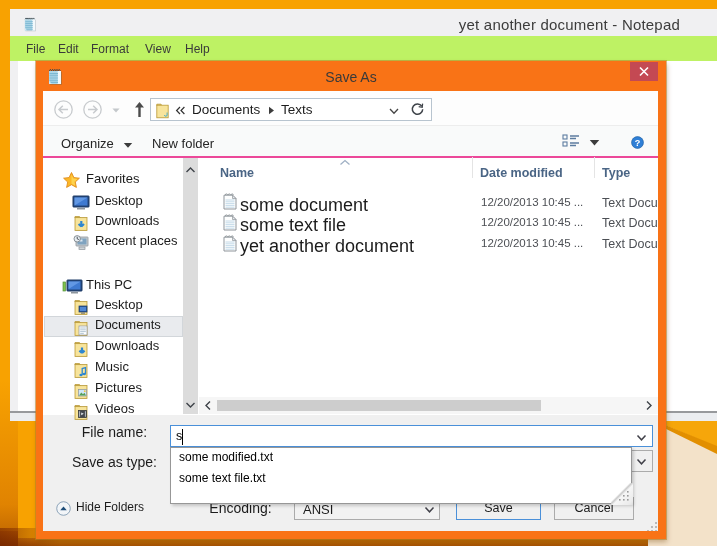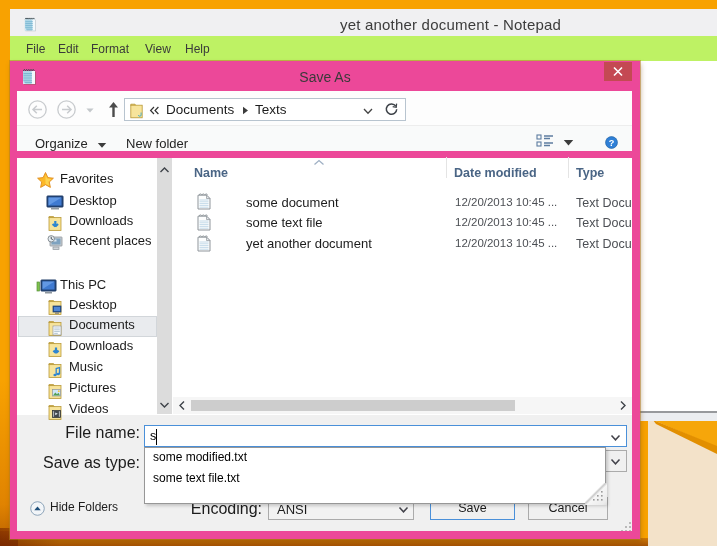--- a/index.html
+++ b/index.html
@@ -11,50 +11,50 @@
   #wedge-bright { position:absolute; left:0; top:0; width:69px; height:40px;
      background:#f6a60a; clip-path:polygon(5px 0px, 69px 0px, 69px 27px); }
   #wedge-dark { position:absolute; left:0; top:0; width:69px; height:40px;
      background:#e28f00; clip-path:polygon(5px 0px, 69px 26px, 69px 34px, 8px 4px); }
   #bottomstrip { left:0; top:538px; width:648px; height:8px;
      background:linear-gradient(#cf7a06,#a35103); }
   #bottomstrip2 { left:0; top:531px; width:18px; height:15px; background:linear-gradient(#d88200,#8f4a00); }
   
   #notepad { left:10px; top:9px; width:707px; height:412px; background:#f0f0f2; }
   #np-title { left:0; top:0; width:707px; height:27px; background:#f0f0f2; }
-  #np-titletext { left:330px; top:7px; width:340px; height:20px; font-size:15px; color:#3c3c3c; text-align:left; letter-spacing:0.2px; }
+  #np-titletext { left:330px; top:7px; width:340px; height:20px; font-size:15px; color:#3c3c3c; text-align:right; letter-spacing:0.2px; }
   #np-menu { left:0; top:27px; width:707px; height:25px; background:#bef264; font-size:12px; color:#3a3a3a; }
   #np-menu span { position:absolute; top:6px; }
   #np-client { left:8px; top:52px; width:699px; height:351px; background:#ffffff; }
   #np-bottom { left:0; top:402px; width:707px; height:10px; background:#ebedf0; border-top:2px solid #97999c; }
   
-  #dlg { left:10px; top:61px; width:630px; height:478px; background:#ec4899; box-shadow:0 0 0 1px rgba(180,130,40,.55), 1px 3px 5px rgba(110,60,0,.35); }
+  #dlg { left:36px; top:61px; width:630px; height:478px; background:#f97316; box-shadow:0 0 0 1px rgba(180,130,40,.55), 1px 3px 5px rgba(110,60,0,.35); }
   #dlg-close { left:594px; top:1px; width:28px; height:19px; background:#c44953; }
   #dlg-titletext { left:0; top:8px; width:630px; text-align:center; font-size:14px; color:#3a3a3a; }
   #dlg-icon { left:11px; top:7px; }
   #dlg-content { left:7px; top:30px; width:615px; height:440px; background:#f0f0f0; overflow:hidden; }
   
   #toolbar { left:0; top:0; width:615px; height:35px; background:#fdfdfd; border-bottom:1px solid #ededed; }
   #crumbbox { left:107px; top:7px; width:256px; height:23px; background:#fff; border:1px solid #b8c4cf; font-size:13.5px; color:#1c1c1c; }
   #refbox { left:362px; top:7px; width:27px; height:23px; background:#fff; border:1px solid #b8c4cf; border-left:none; }
   #searchbox { left:400px; top:7px; width:203px; height:23px; background:#fff; border:1px solid #b8c4cf; font-size:13.5px; color:#8a8a8a; }
   
-  #cmdbar { left:0; top:35px; width:615px; height:32px; background:#f9fafa; border-bottom:7px solid #ec4899; font-size:13px; color:#252525;padding-left:12px; }
+  #cmdbar { left:0; top:35px; width:615px; height:32px; background:#f9fafa; border-bottom:2px solid #ec4899; font-size:13px; color:#252525;padding-left:12px; }
   
   #browse { left:0; top:67px; width:615px; height:257px; background:#ffffff; }
   .navitem { position:absolute; font-size:13px; color:#1c1c1c; white-space:nowrap; }
   #navsel { left:1px; top:158px; width:139px; height:21px; background:#e9ebee; border:1px solid #d2d6da; }
   
   .hcol { position:absolute; font-size:12.5px; color:#4a6585; white-space:nowrap;font-weight:bold; }
   .hsep { position:absolute; top:-1px; width:1px; height:21px; background:#e4e4e4; }
-  .fname { position:absolute; font-size:13px; color:#1c1c1c; white-space:nowrap;margin-left:32px; }
+  .fname { position:absolute; font-size:18px; color:#1c1c1c; white-space:nowrap; }
   .fdate { position:absolute; font-size:11.5px; color:#4c4f54; white-space:nowrap; }
   .ftype { position:absolute; font-size:12.5px; color:#4c4f54; white-space:nowrap; }
   
-  .lbl { position:absolute; font-size:16px; color:#1c1c1c; text-align:right; white-space:nowrap; }
+  .lbl { position:absolute; font-size:14px; color:#1c1c1c; text-align:center; white-space:nowrap; }
   #fninput { left:127px; top:334px; width:483px; height:22px; background:#fff; border:1px solid #4a90d9; font-size:12.5px; color:#000; }
   #satcombo { left:127px; top:359px; width:483px; height:22px; background:#f0f0f0; border:1px solid #ababab; }
   #enccombo { left:251px; top:407px; width:146px; height:22px; background:#f2f2f2; border:1px solid #ababab; font-size:13px; color:#1c1c1c; }
   #savebtn { left:413px; top:406px; width:85px; height:23px; background:#f0f0f0; border:1px solid #4a90d9; font-size:12.5px; color:#1c1c1c; text-align:center; line-height:21px; }
   #cancelbtn { left:511px; top:406px; width:80px; height:23px; background:#f0f0f0; border:1px solid #ababab; font-size:12.5px; color:#1c1c1c; text-align:center; line-height:21px; }
   #dropdown { left:127px; top:356px; width:462px; height:57px; background:#fff; border:1px solid #979797; box-shadow:2px 2px 3px rgba(0,0,0,.18); font-size:12px; color:#000; }
   .ddi { position:absolute; left:8px; white-space:nowrap; }
   #hidef { left:33px; top:409px; font-size:12px; color:#1c1c1c; }
   #ddfold { left:440px; top:35px; width:22px; height:22px; background:linear-gradient(135deg,#ffffff 42%,#c8c8c8 47%,#f6f6f6 54%,#ececec 88%,#dedede 100%); }
   svg { display:block; }

